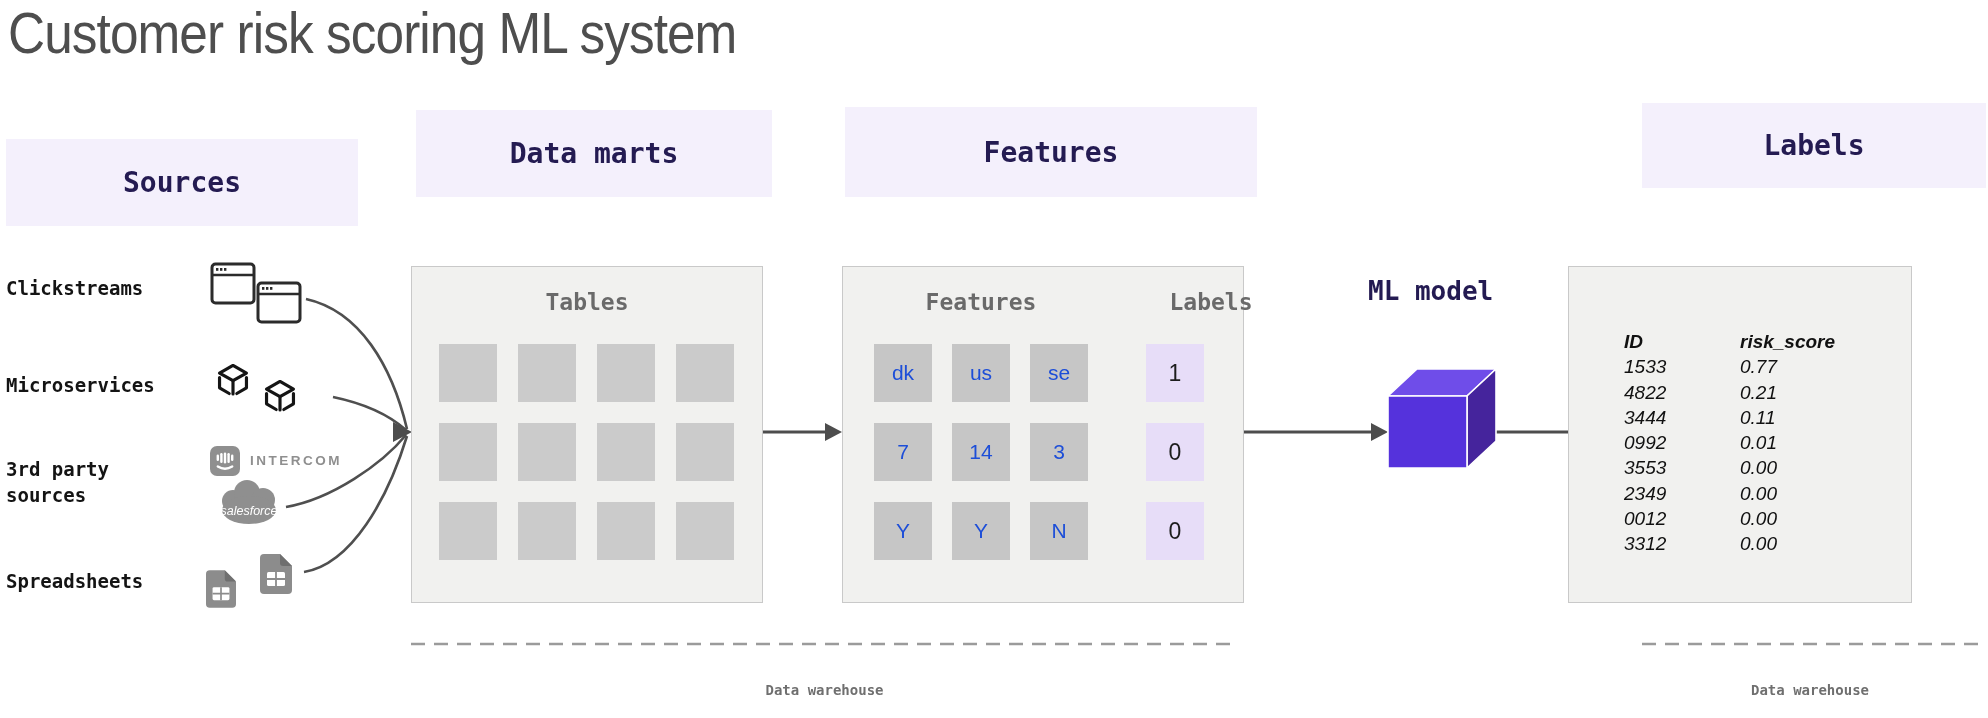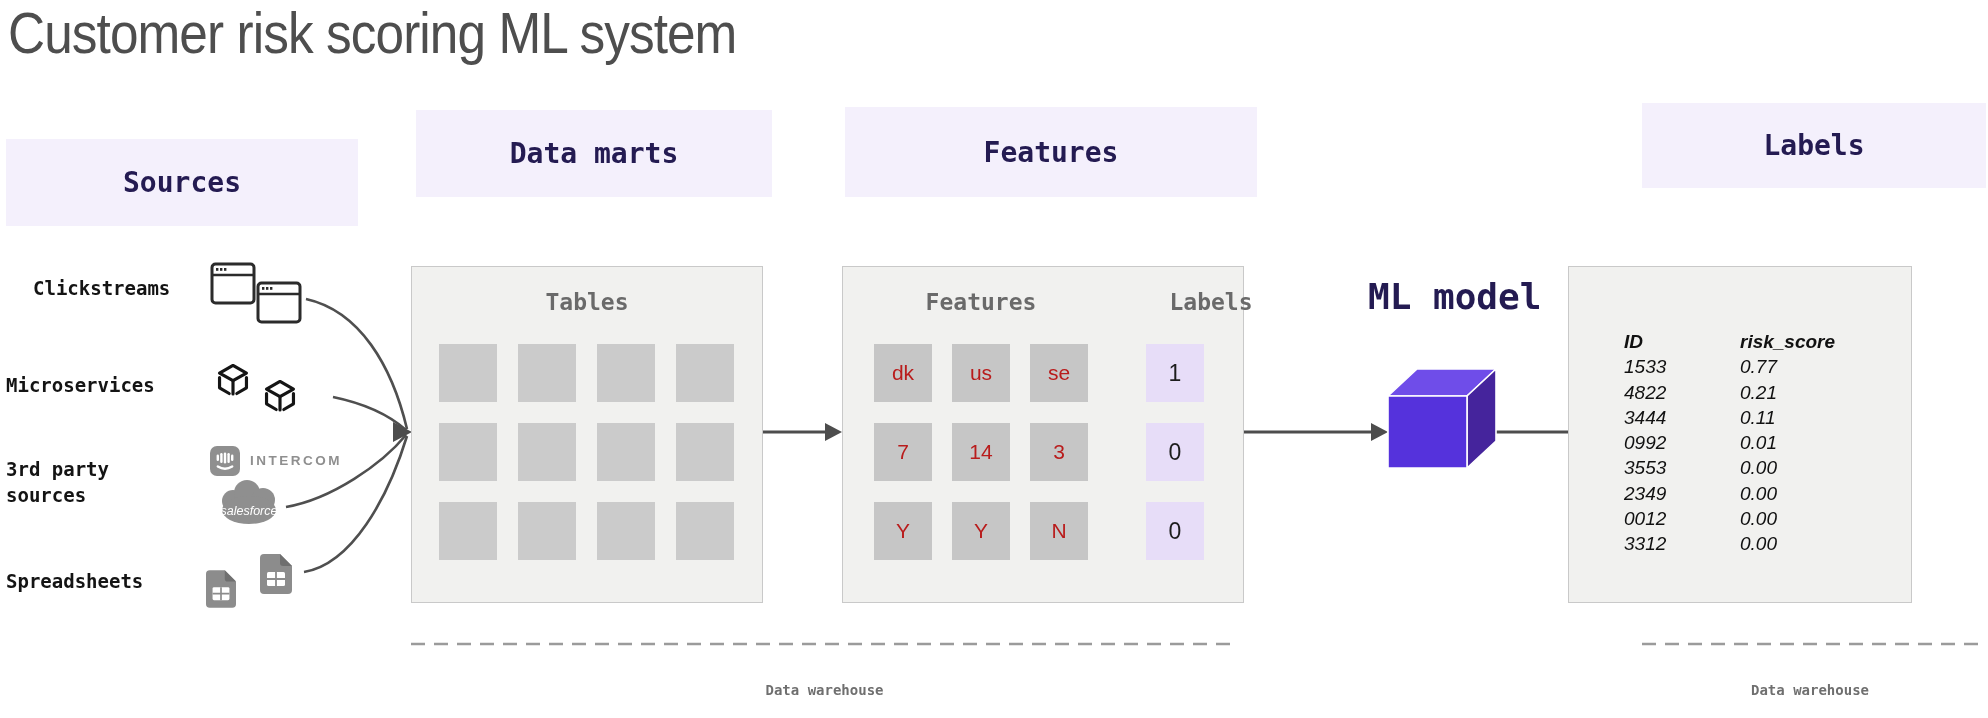--- a/index.html
+++ b/index.html
@@ -16,26 +16,26 @@
             font-size:19px;line-height:26px;color:#141414;}
   .bigbox{position:absolute;background:#f1f1ef;border:1px solid #c9c9c9;box-sizing:border-box;padding-left:45px;}
   .boxtitle{position:absolute;font-family:"DejaVu Sans Mono",monospace;font-weight:bold;
             font-size:23px;color:#6a6a6a;text-align:center;}
   .sqgrid{position:absolute;display:grid;grid-template-columns:repeat(4,58px);
           grid-auto-rows:58px;gap:21px 21px;}
   .sq{background:#cbcbcb;}
   .featgrid{position:absolute;display:grid;grid-template-columns:repeat(3,58px);
             grid-auto-rows:58px;gap:21px 20px;}
   .featcell{background:#c6c6c6;display:flex;align-items:center;justify-content:center;
-            font-size:21px;color:#b91c1c;}
+            font-size:21px;color:#1d4ed8;}
   .labelcol{position:absolute;display:grid;grid-auto-rows:58px;gap:21px;}
   .labelcell{background:#e7ddf8;width:58px;display:flex;align-items:center;justify-content:center;
              font-size:23px;color:#1d1d1d;}
   .mlmodel{position:absolute;font-family:"DejaVu Sans Mono",monospace;font-weight:bold;
-           font-size:36px;color:#241b52;white-space:nowrap;text-align:center;}
+           font-size:26px;color:#241b52;white-space:nowrap;text-align:center;}
   .out-table{position:absolute;font-size:19px;color:#111;}
   .out-row{display:grid;grid-template-columns:116px auto;line-height:25.3px;}
   .out-head span{font-weight:bold;}
   .dwlabel{position:absolute;text-align:center;font-family:"DejaVu Sans Mono",monospace;
            font-weight:bold;font-size:14px;color:#6f6f6f;}
   .intercom-word{position:absolute;font-size:13.5px;font-weight:600;letter-spacing:2.5px;
                  color:#8f8f8f;}
   svg{display:block;}
 </style>
 </head>
@@ -78,21 +78,21 @@
 
     <line x1="411" y1="644" x2="1238" y2="644" stroke="#9b9b9b" stroke-width="2.6" stroke-dasharray="14 9"></line>
     <line x1="1642" y1="644" x2="1978" y2="644" stroke="#9b9b9b" stroke-width="2.6" stroke-dasharray="14 9"></line>
   </svg>
 
   <div class="colhdr" style="left:6px;top:110px;width:352px;height:87px;margin-top:29px;">Sources</div>
   <div class="colhdr" style="left:416px;top:110px;width:356px;height:87px;text-align:right;">Data marts</div>
   <div class="colhdr" style="left:845px;top:107px;width:412px;height:90px;">Features</div>
   <div class="colhdr" style="left:1642px;top:103px;width:344px;height:85px;">Labels</div>
 
-  <div class="srclabel" style="top:275px;margin-left:27px;">Clickstreams</div>
+  <div class="srclabel" style="top:275px;">Clickstreams</div>
   <div class="srclabel" style="top:372px;">Microservices</div>
   <div class="srclabel" style="top:456px;width:160px;">3rd party sources</div>
   <div class="srclabel" style="top:568px;">Spreadsheets</div>
 
   <div class="abs" style="left:210px;top:262px;">
     <svg width="46" height="43" viewBox="0 0 46 43">
       <rect x="2" y="2" width="42" height="39" rx="3.5" fill="#fff" stroke="#2b2b2b" stroke-width="3"></rect>
       <line x1="2" y1="13" x2="44" y2="13" stroke="#2b2b2b" stroke-width="2.5"></line>
       <rect x="6" y="6" width="2.4" height="2.8" fill="#2b2b2b"></rect>
       <rect x="10" y="6" width="2.4" height="2.8" fill="#2b2b2b"></rect>

